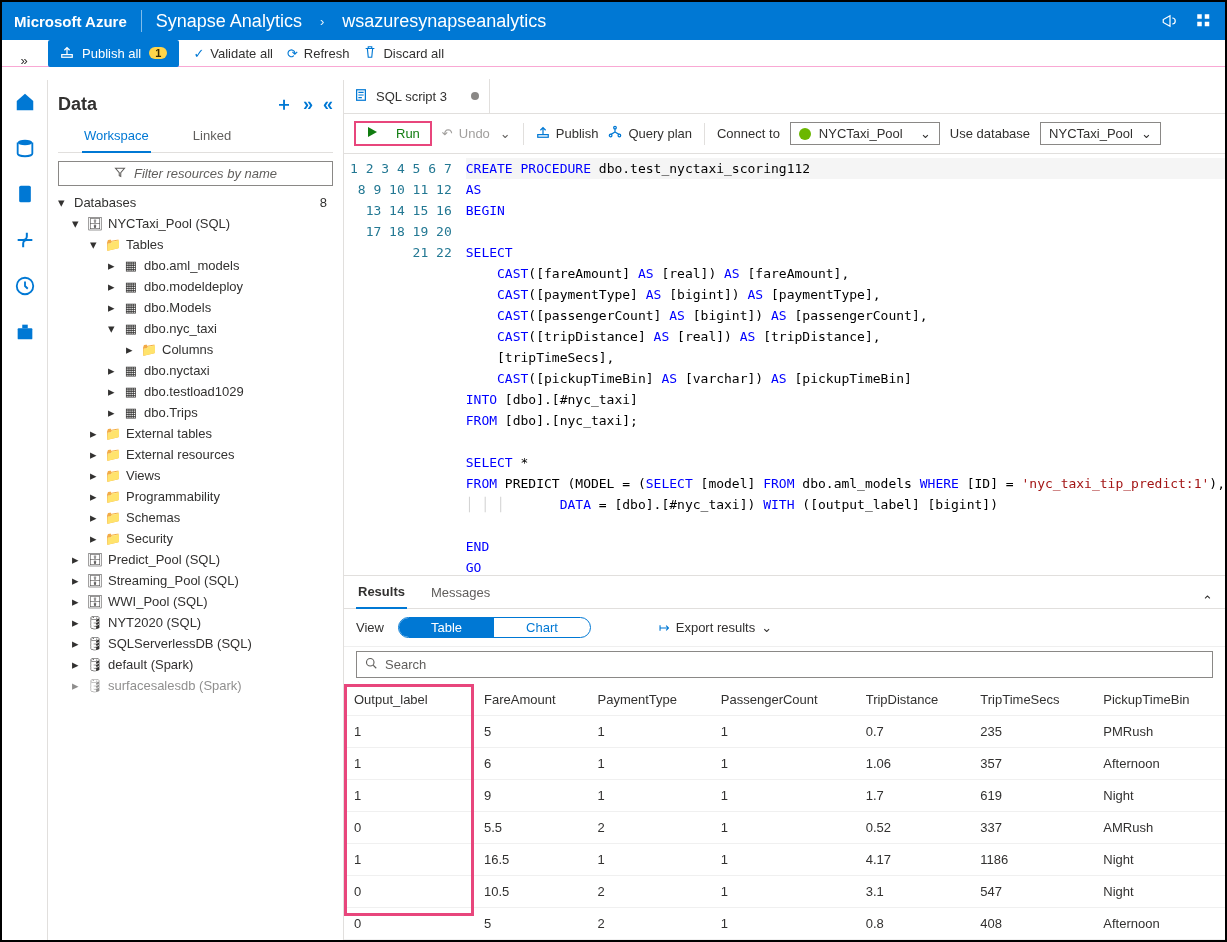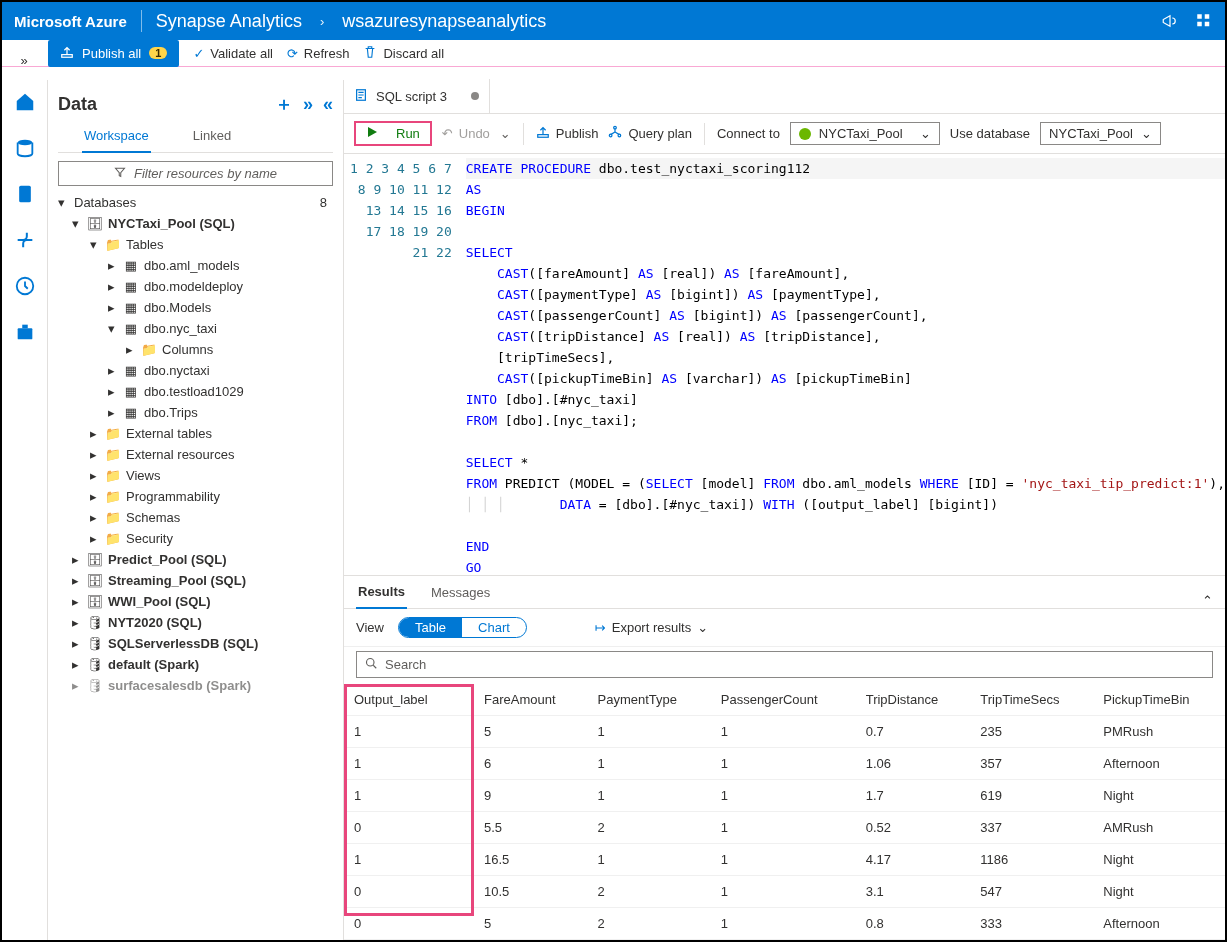--- a/index.html
+++ b/index.html
@@ -29,21 +29,21 @@
   .datapanel h1 { font-size:18px; margin:6px 0 8px 0; font-weight:600; display:flex; align-items:center; }
   .panel-actions { margin-left:auto; display:flex; gap:10px; align-items:center; color:#0078d4;}
   .tabs { display:flex; gap:40px; border-bottom:1px solid #e1dfdd; margin-bottom:8px; padding-left:24px;}
   .tab { padding:4px 2px 8px; color:#605e5c;}
   .tab.active { color:#0078d4; border-bottom:2px solid #0078d4; margin-bottom:-1px; font-weight:400;}
   .filterbox { border:1px solid #8a8886; padding:4px 8px; display:flex; align-items:center; gap:8px; color:#605e5c; font-style:italic; margin-bottom:6px;justify-content:center;}
   .treerow { display:flex; align-items:center; gap:6px; padding:3px 0; white-space:nowrap;}
   .treerow .count { margin-left:auto; padding-right:6px;}
   .indent1 { padding-left:14px;} .indent2 { padding-left:32px;} .indent3 { padding-left:50px;} .indent4 { padding-left:68px;}
   .caret { width:10px; display:inline-block; }
-  .bold { font-weight:700; }
+  .bold { font-weight:400; }
   .iconsm { width:14px; height:14px; display:inline-flex; align-items:center; justify-content:center;}
   
   .main { position:absolute; top:78px; left:342px; right:0; bottom:0; display:flex; flex-direction:column;}
   .filetabs { height:34px; border-bottom:1px solid #e1dfdd; display:flex; align-items:flex-end;}
   .filetab { border-right:1px solid #e1dfdd; height:34px; display:flex; align-items:center; padding:0 16px 0 10px; gap:8px; position:relative; color:#323130;}
   .filetab .dirty { width:8px;height:8px;border-radius:50%;background:#8a8886; position:absolute; right:10px; top:13px;}
   .editor-toolbar { height:40px; display:flex; align-items:center; gap:10px; padding:0 10px; border-bottom:1px solid #e1dfdd; flex-wrap:nowrap;}
   .runbtn { border:2px solid #e8467c; padding:3px 10px; display:flex; align-items:center; gap:18px; color:#107c10;}
   .eticon { color:#0078d4;}
   .et-item { display:flex; align-items:center; gap:6px; color:#323130;}
@@ -60,21 +60,21 @@
   .str{ color:#a31515;}
   .hl-line { background:#f5f5f5; display:inline-block; width:100%;}
   .guide { color:#d3d3d3;}
   .results { border-top:1px solid #e1dfdd; display:flex; flex-direction:column; }
   .res-tabs { display:flex; gap:22px; padding:6px 12px 0 12px; border-bottom:1px solid #e1dfdd; align-items:flex-end;}
   .res-tab { padding:2px 2px 8px; color:#605e5c;}
   .res-tab.active { color:#323130; border-bottom:2px solid #0078d4; margin-bottom:-1px; font-weight:600;}
   .res-tabs .collapse { margin-left:auto; }
   .viewrow { display:flex; align-items:center; gap:14px; padding:8px 12px; border-bottom:1px solid #efefef;}
   .segmented { display:flex; border:1px solid #0078d4; border-radius:14px; overflow:hidden;}
-  .segmented div { padding:2px 16px;}
+  .segmented div { padding:2px 32px;}
   .segmented .sel { background:#0078d4; color:#fff;}
   .segmented .uns { color:#0078d4;}
   .srch { border:1px solid #8a8886; padding:5px 8px; display:flex; align-items:center; gap:8px; color:#605e5c; margin:4px 12px 6px 12px;}
   .tablewrap { overflow:auto;}
   table.res { border-collapse:collapse; width:100%; font-size:13px;}
   table.res th, table.res td { text-align:left; padding:8px 10px; border-bottom:1px solid #f0f0f0;}
   table.res th { color:#323130; font-weight:400;}
   .col-highlight th:first-child, .col-highlight td:first-child { }
   .firstcol-box { position:absolute; border:3px solid #e8467c; pointer-events:none;}
 </style>
@@ -510,21 +510,21 @@
               <td>3.1</td>
               <td>547</td>
               <td>Night</td>
             </tr>
           <tr>
               <td>0</td>
               <td>5</td>
               <td>2</td>
               <td>1</td>
               <td>0.8</td>
-              <td>333</td>
+              <td>408</td>
               <td>Afternoon</td>
             </tr>
         </tbody>
       </table>
       <div class="firstcol-box" style="left:0; top:0; width:130px; height:232px;"></div>
     </div>
   </div>
 </div>
 
 </body></html>

